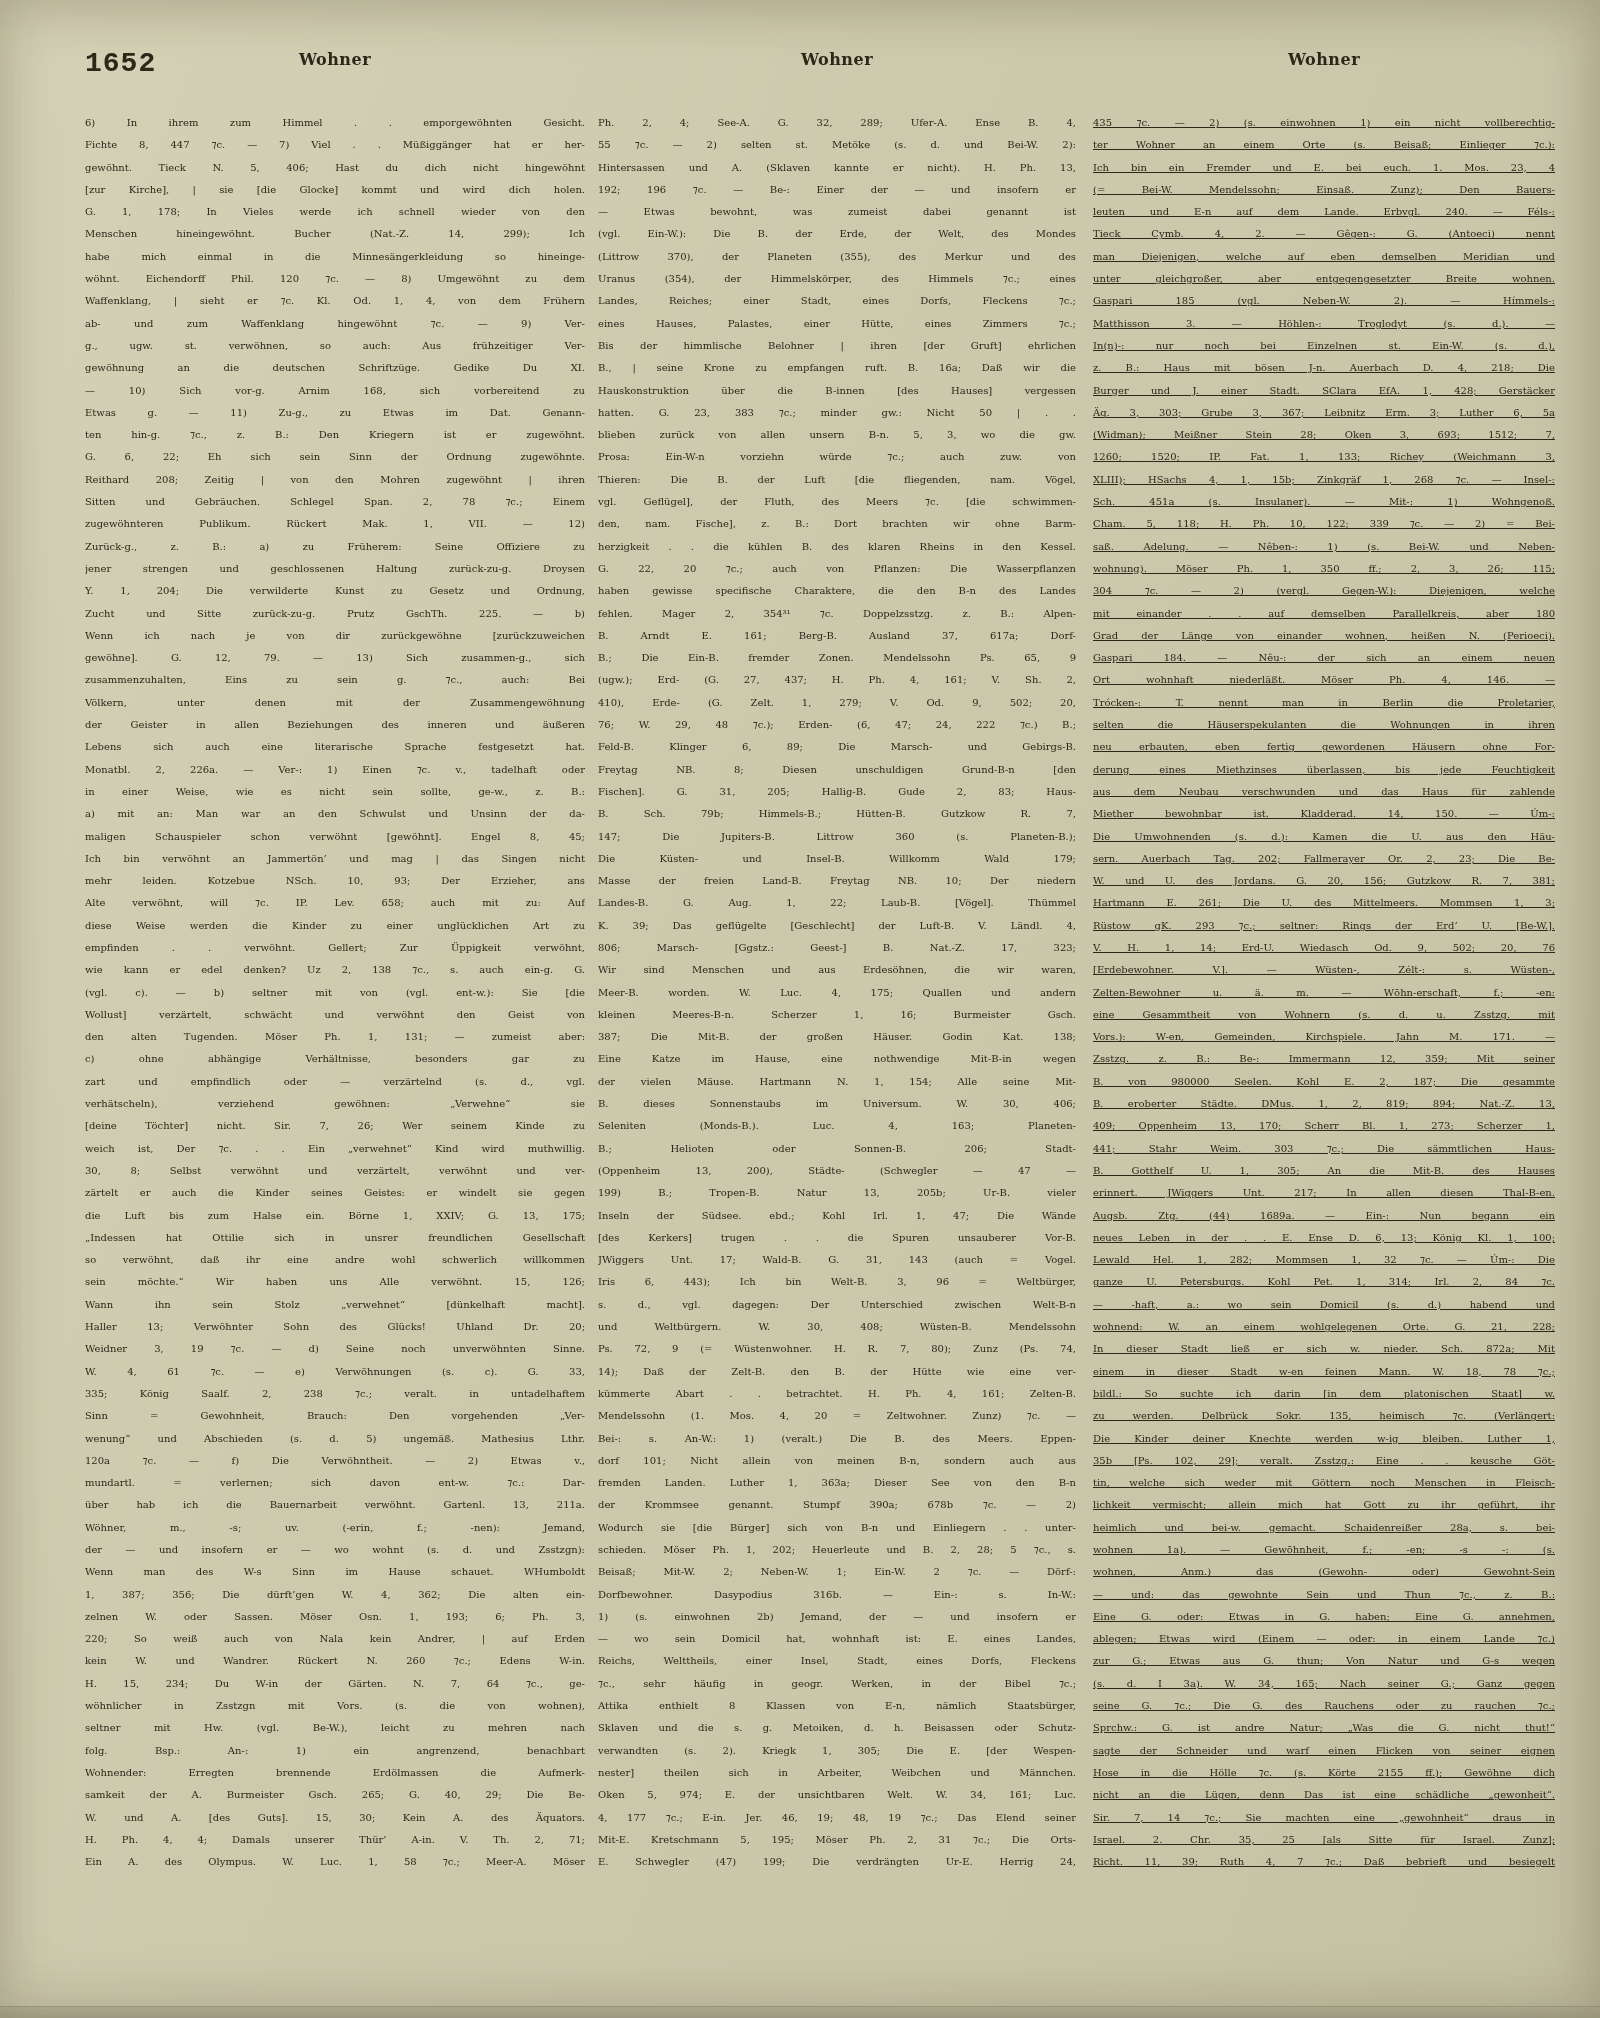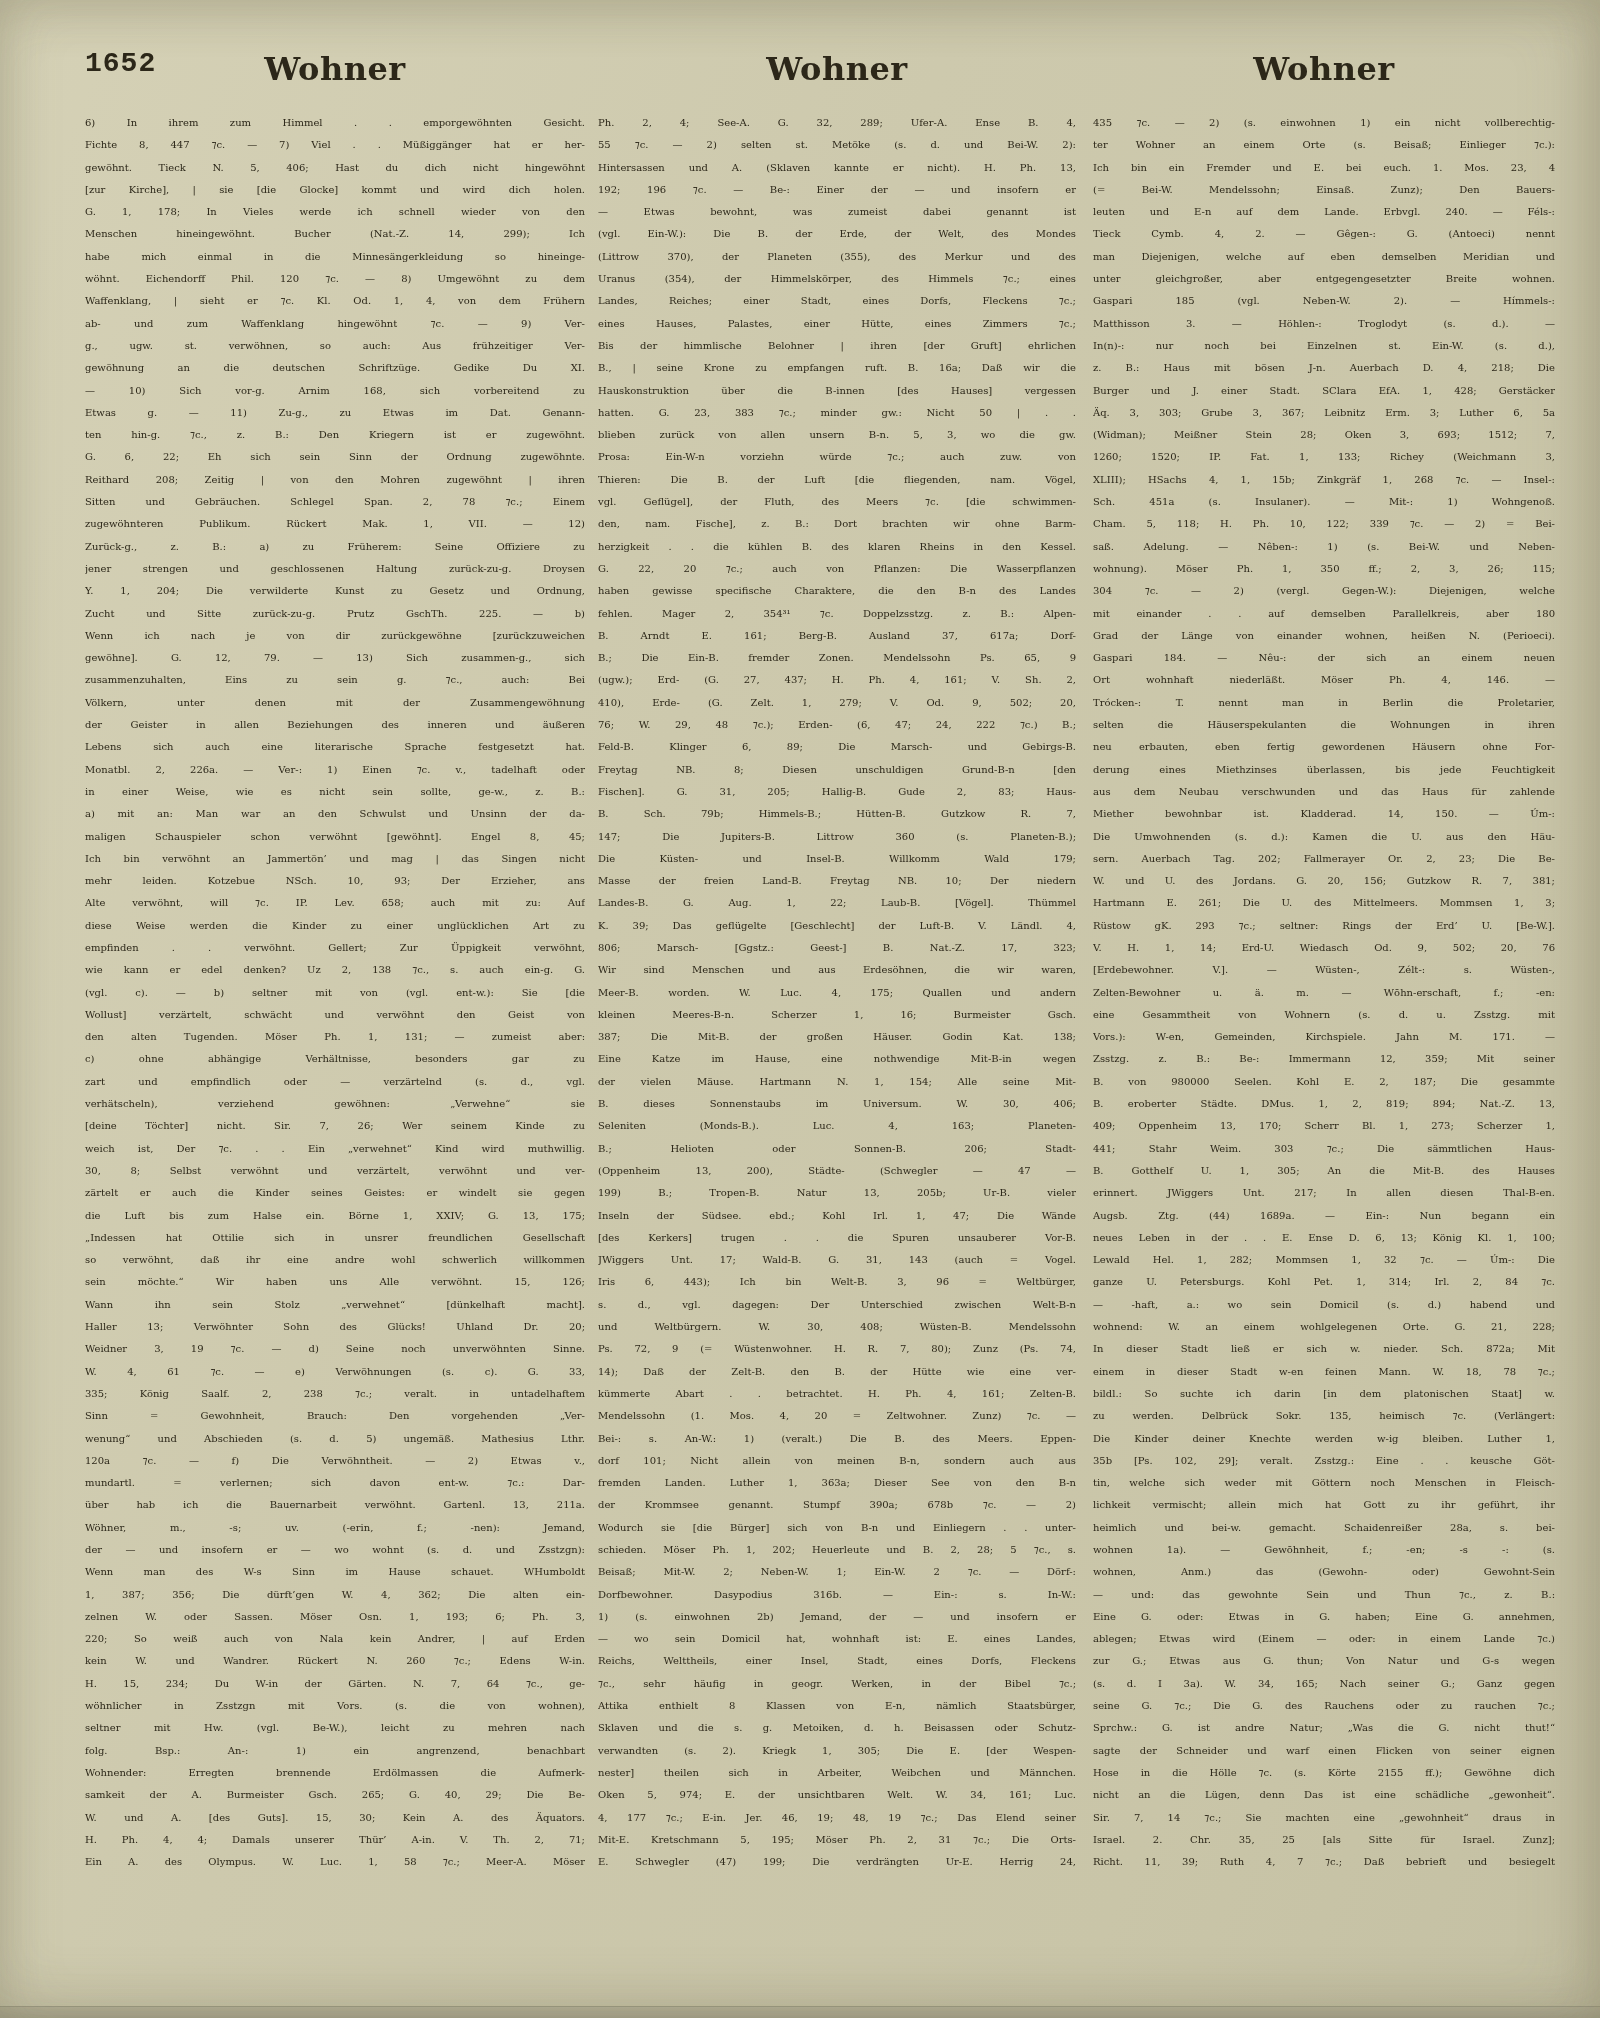--- a/index.html
+++ b/index.html
@@ -20,31 +20,31 @@
     position:absolute;left:0;right:0;bottom:0;height:11px;
     background:linear-gradient(#b9b59c,#aeab93);
     border-top:1px solid #a19e87;
   }
   .page-number{
     position:absolute;left:85px;top:48px;
     font-size:28px;font-weight:bold;letter-spacing:1px;font-family:Liberation Mono, monospace;
   }
   .running-head{
     position:absolute;top:50px;width:300px;text-align:center;
-    font-size:32px;font-weight:bold;letter-spacing:.5px;
+    font-size:16px;font-weight:bold;letter-spacing:.5px;
   }
   .rh1{left:185px;} .rh2{left:687px;} .rh3{left:1174px;}
   .column{
     position:absolute;top:112px;
     font-size:10px;line-height:22.3px;
     text-rendering:optimizeLegibility;
   }
   .col1{left:85px;width:500px;}
   .col2{left:598px;width:478px;}
-  .col3{left:1093px;width:462px;}
+  .col3{left:1093px;width:462px;text-decoration:underline;}
   .line{
     height:22.3px;overflow:hidden;white-space:nowrap;
     text-align:justify;text-align-last:justify;
     word-spacing:.06em;
   }
 </style>
 </head>
 <body>
 
 <div class="page">

